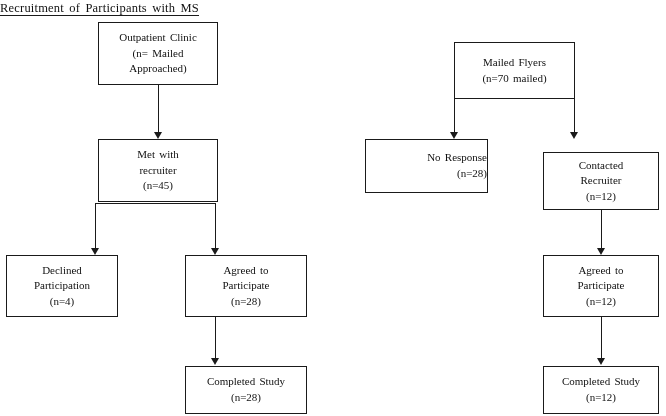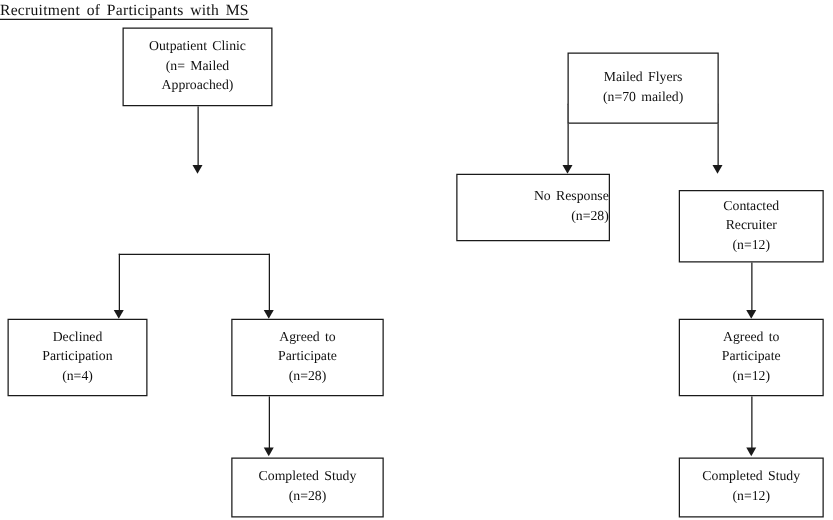--- a/index.html
+++ b/index.html
@@ -86,20 +86,25 @@
 
   <div class="node" style="left:98px; top:22px; width:120px; height:63px;">
     <span class="ln">Outpatient  Clinic</span>
     <span class="ln">(n= Mailed</span>
     <span class="ln">Approached)</span>
   </div>
 
   <div class="vline" style="left:157.5px; top:85px; height:48px;"></div>
   <div class="arrowhead" style="left:153.5px; top:132px;"></div>
 
+  <div class="node" style="left:98px; top:139px; width:120px; height:63px;">
+    <span class="ln">Met with</span>
+    <span class="ln">recruiter</span>
+    <span class="ln">(n=45)</span>
+  </div>
 
   <div class="hline" style="left:95px; top:203px; width:121px;"></div>
   <div class="vline" style="left:95px; top:203px; height:46px;"></div>
   <div class="arrowhead" style="left:91px; top:248px;"></div>
   <div class="vline" style="left:215px; top:203px; height:46px;"></div>
   <div class="arrowhead" style="left:211px; top:248px;"></div>
 
   <div class="node" style="left:6px; top:255px; width:112px; height:62px;">
     <span class="ln">Declined</span>
     <span class="ln">Participation</span>

